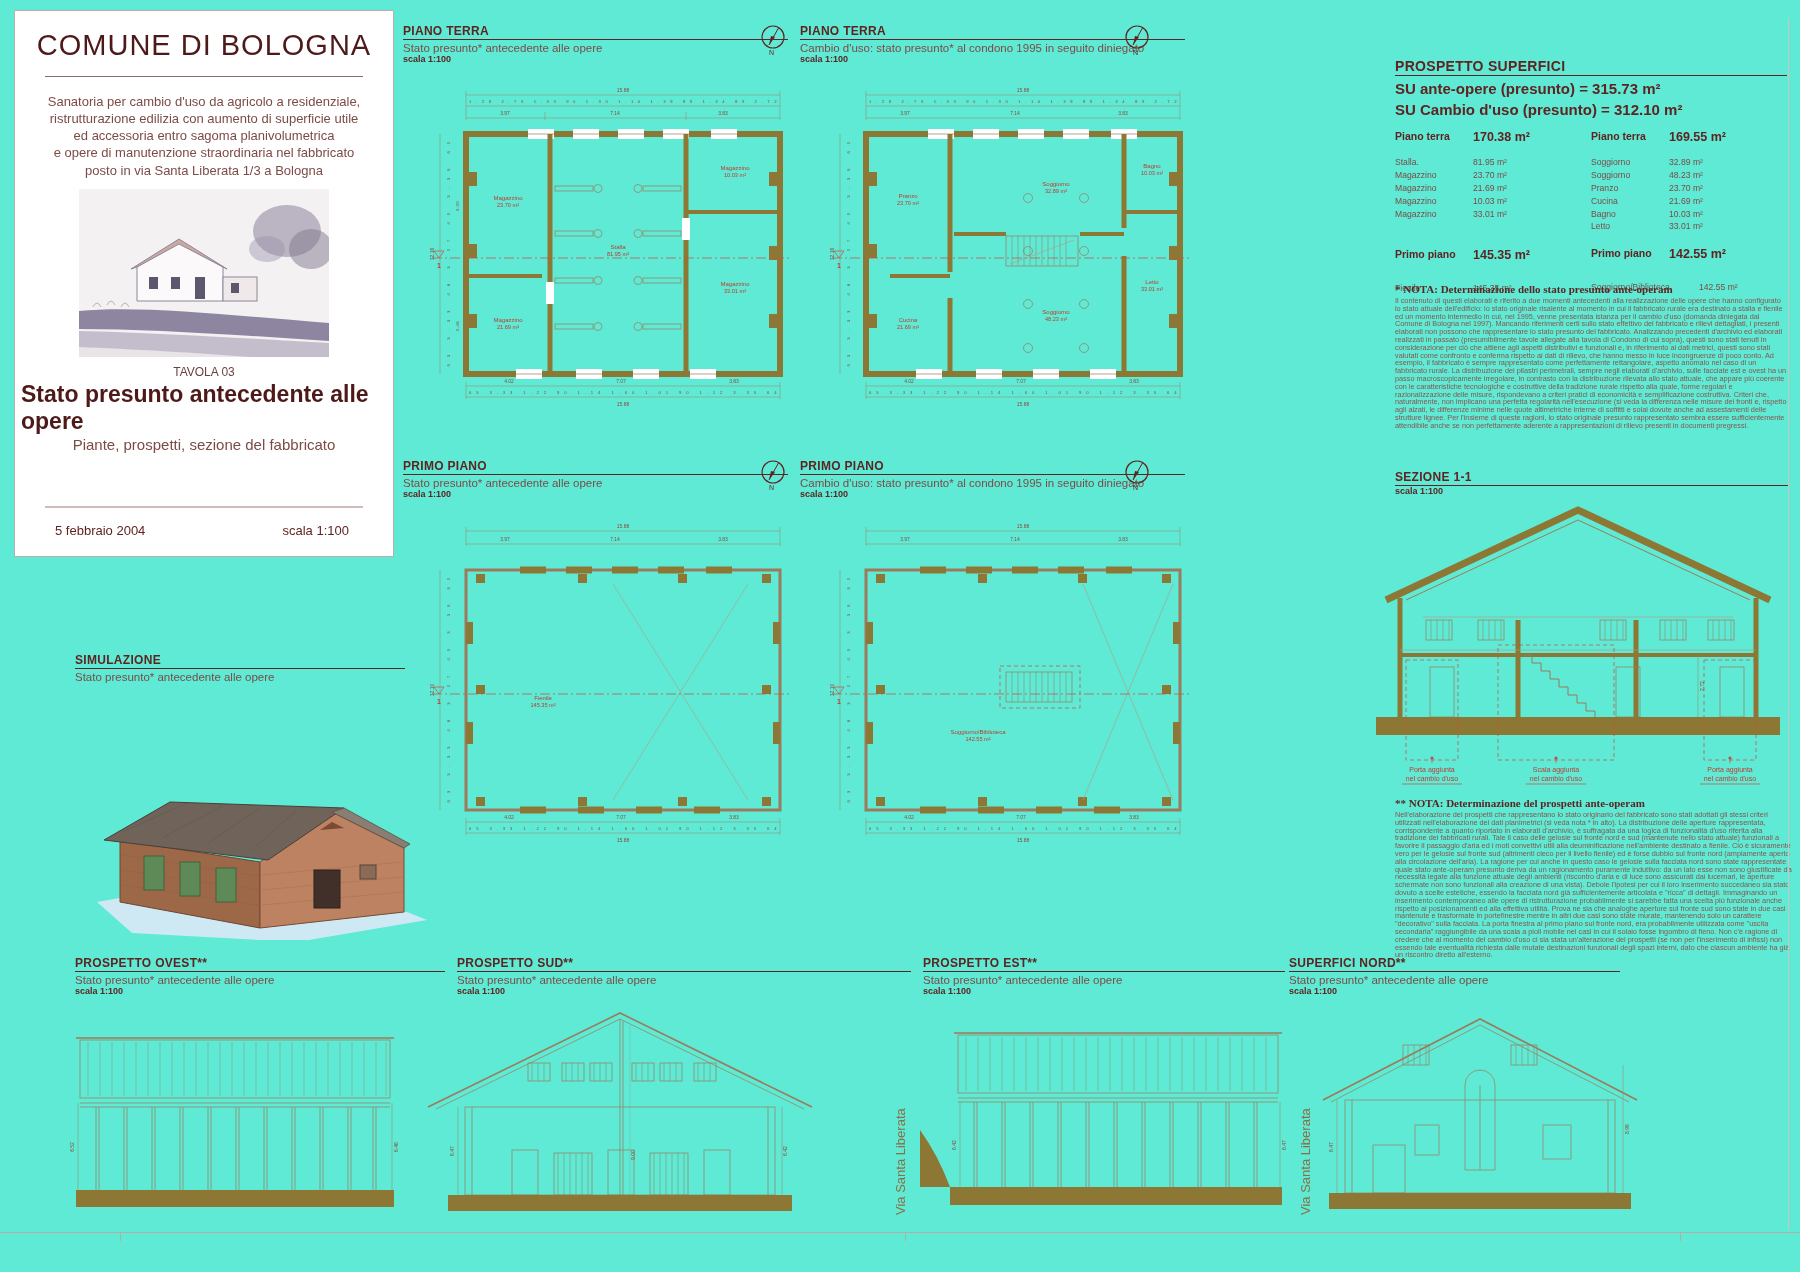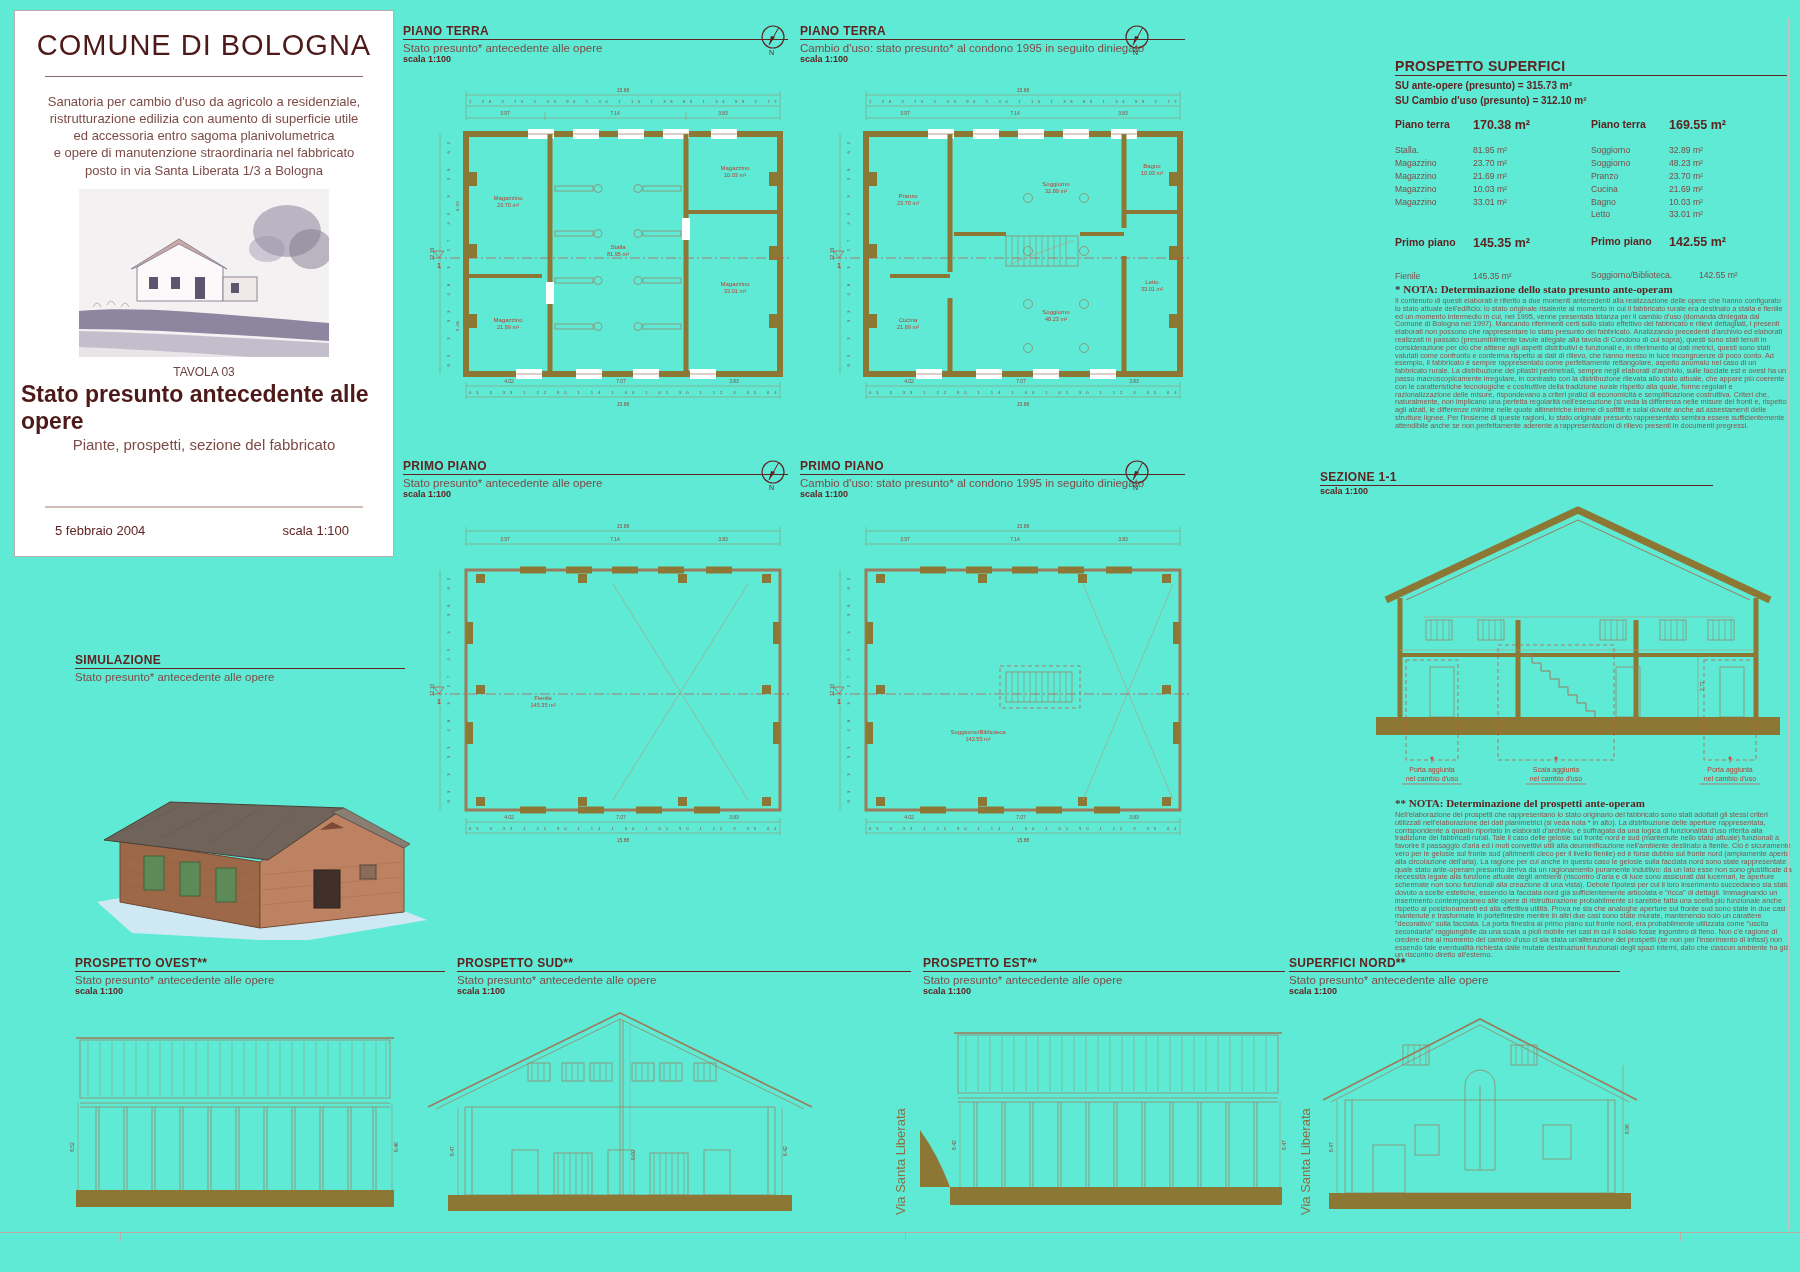--- a/index.html
+++ b/index.html
@@ -22,21 +22,21 @@
 
   
   .phead .t{font-weight:bold;font-size:12px;letter-spacing:.3px;color:#5e2422;
             border-bottom:1.5px solid #5e2422;padding-bottom:1px;}
   .phead .s{font-size:11.5px;color:#7d4b47;margin-top:2px;}
   .phead .sc{font-size:9px;font-weight:bold;color:#5e2422;}
 
   
   .sup{width:392px;}
   .sup .t{font-weight:bold;font-size:14px;color:#5e2422;border-bottom:1.5px solid #5e2422;padding-bottom:1px;letter-spacing:.3px;}
-  .sup .su{font-size:10px;font-weight:bold;margin-top:4px;color:#5e2422;}
+  .sup .su{font-size:15px;font-weight:bold;margin-top:4px;color:#5e2422;}
   .sup-cols{display:flex;margin-top:12px;}
   .sup-col{width:50%;}
   .fl-row{display:flex;font-weight:bold;font-size:10.5px;margin-bottom:12px;color:#5e2422;}
   .fl-row .n{width:78px;}
   .fl-row .a{font-size:12.5px;}
   .it-row{display:flex;font-size:8.6px;color:#7d4b47;line-height:1.5;}
   .it-row .n{width:78px;}
   .gap8{height:8px;} .gap14{height:14px;}
 
   .nota .nt{font-weight:bold;font-size:11px;color:#5e2422;margin-bottom:2px;font-family:Liberation Serif, serif;}
@@ -645,21 +645,21 @@
           </div>
       </div>
     </div>
   </div>
 
   <div class="abs nota" style="left:1395px;top:283px;width:393px;">
     <div class="nt">* NOTA: Determinazione dello stato presunto ante-operam</div>
     <div class="nb">Il contenuto di questi elaborati è riferito a due momenti antecedenti alla realizzazione delle opere che hanno configurato lo stato attuale dell'edificio: lo stato originale risalente al momento in cui il fabbricato rurale era destinato a stalla e fienile ed un momento intermedio in cui, nel 1995, venne presentata istanza per il cambio d'uso (domanda diniegata dal Comune di Bologna nel 1997). Mancando riferimenti certi sullo stato effettivo del fabbricato e rilievi dettagliati, i presenti elaborati non possono che rappresentare lo stato presunto del fabbricato. Analizzando precedenti d'archivio ed elaborati realizzati in passato (presumibilmente tavole allegate alla tavola di Condono di cui sopra), questi sono stati tenuti in considerazione per ciò che attiene agli aspetti distributivi e funzionali e, in riferimento ai dati metrici, questi sono stati valutati come confronto e conferma rispetto ai dati di rilievo, che hanno messo in luce incongruenze di poco conto. Ad esempio, il fabbricato è sempre rappresentato come perfettamente rettangolare, aspetto anomalo nel caso di un fabbricato rurale. La distribuzione dei pilastri perimetrali, sempre negli elaborati d'archivio, sulle facciate est e ovest ha un passo macroscopicamente irregolare, in contrasto con la distribuzione rilevata allo stato attuale, che appare più coerente con le caratteristiche tecnologiche e costruttive della tradizione rurale rispetto alla quale, forme regolari e razionalizzazione delle misure, rispondevano a criteri pratici di economicità e semplificazione costruttiva. Criteri che, naturalmente, non implicano una perfetta regolarità nell'esecuzione (si veda la differenza nelle misure dei fronti e, rispetto agli alzati, le differenze minime nelle quote altimetriche interne  di soffitti e solai dovute anche ad assestamenti delle strutture lignee. Per l'insieme di queste ragioni, lo stato originale presunto rappresentato sembra essere sufficientemente attendibile anche se non perfettamente aderente a rappresentazioni di rilievo presenti in documenti pregressi.</div>
   </div>
 
-  <div class="abs phead" style="left:1320px;top:470px;width:393px;">
+  <div class="abs phead" style="left:1395px;top:470px;width:393px;">
     <div class="t">SEZIONE 1-1</div>
     <div class="sc">scala 1:100</div>
   </div>
   <svg class="abs" style="left:1368px;top:495px;" width="420" height="295" viewBox="0 0 420 295">
     <g>
       <polyline points="18,105 210,15 402,105" fill="none" stroke="#8c7834" stroke-width="7"></polyline>
       <polyline points="38,105 210,25 382,105" fill="none" stroke="#9c7b5c" stroke-width="1"></polyline>
     </g>
     <g>
       <line x1="32" y1="103" x2="32" y2="222" stroke="#8c7834" stroke-width="5"></line>

